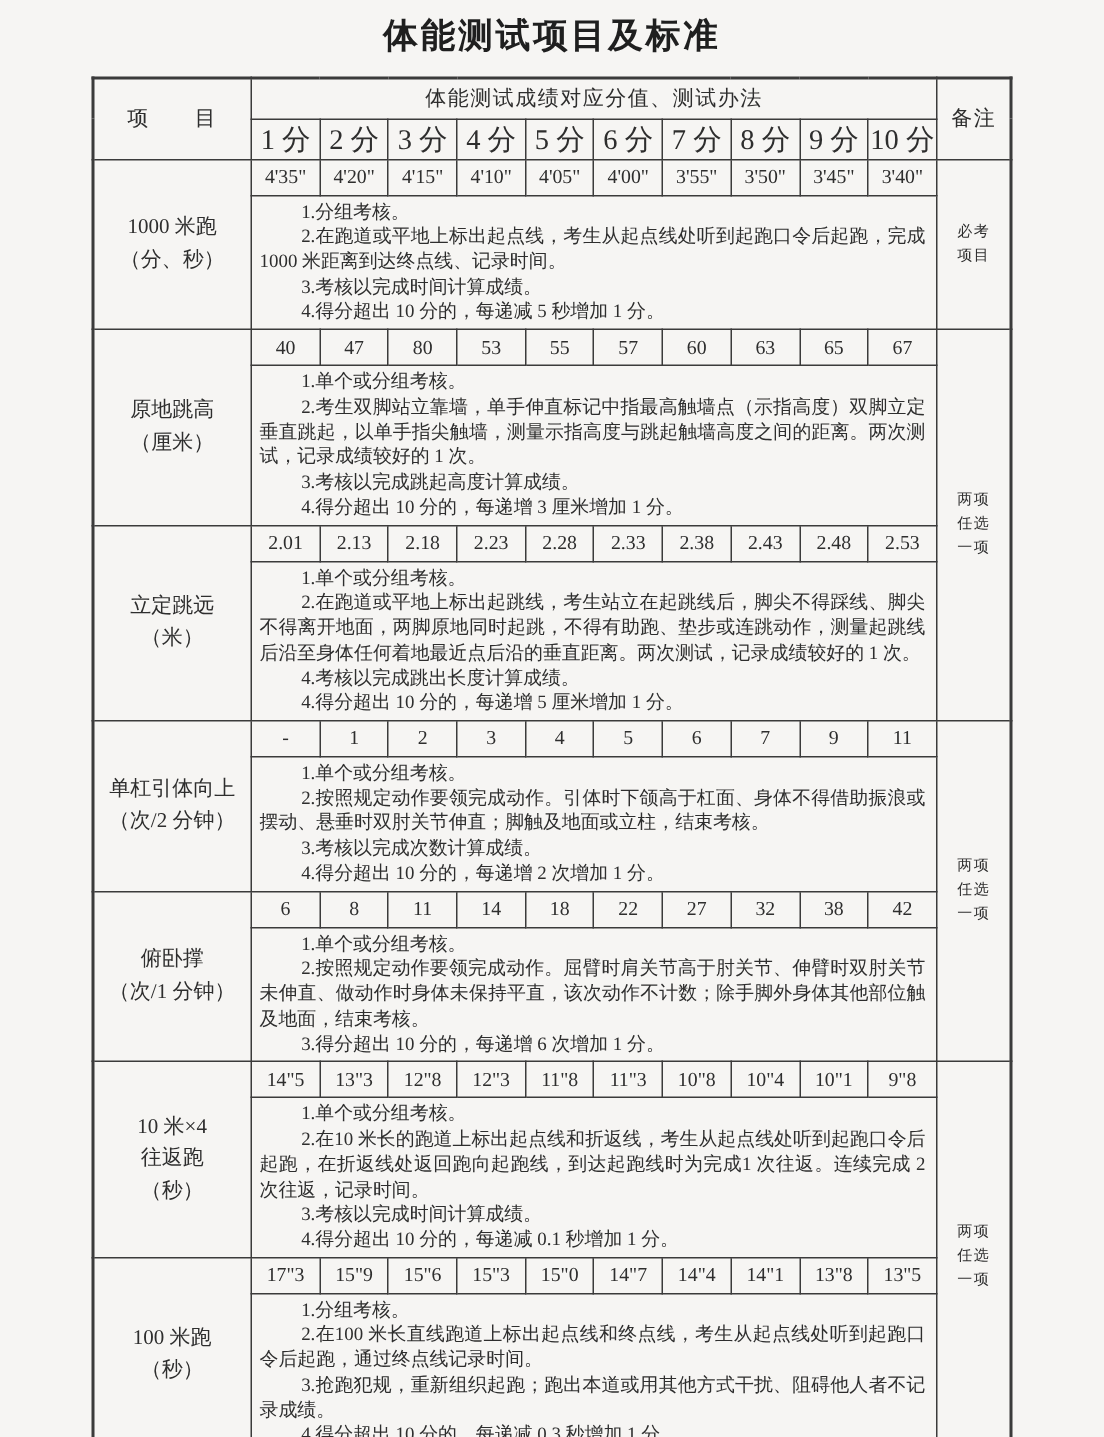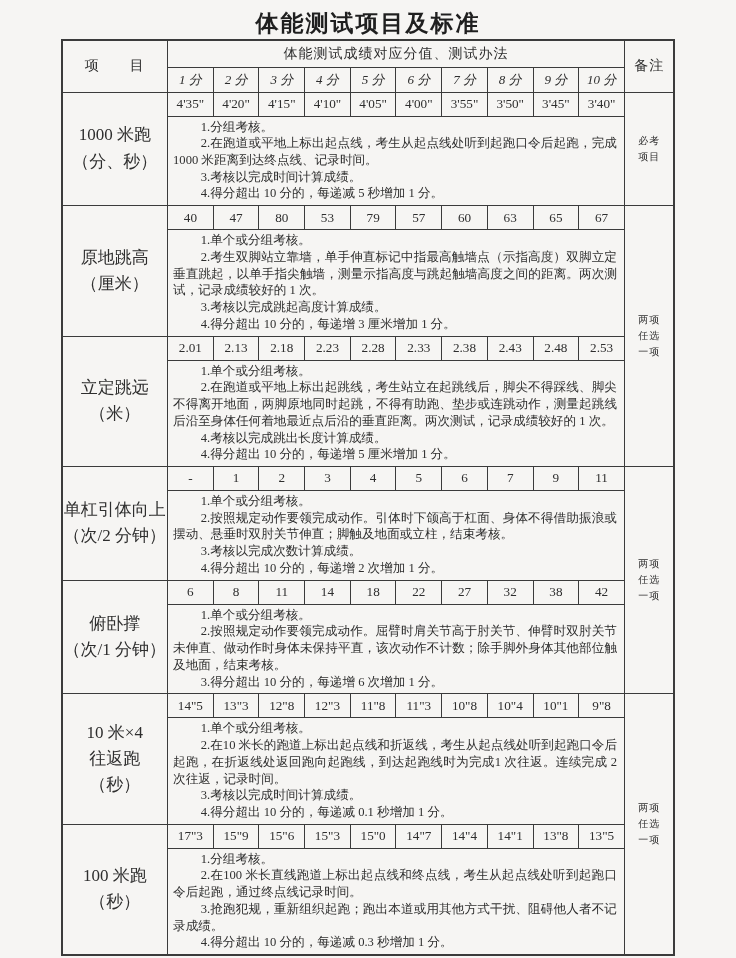--- a/index.html
+++ b/index.html
@@ -10,21 +10,21 @@
     color: #2e2e2e;
     overflow: hidden;
   }
   .page { width: 736px; height: 958px; padding-top: 8px; }
   .title {
     text-align: center;
     font-size: 23px;
     font-weight: bold;
     letter-spacing: 2px;
     color: #1f1f1f;
-    margin-bottom: 0;
+    margin-bottom: 12px;
   }
   table.fit {
     margin: 0 auto;
     width: 613px;
     border-collapse: collapse;
     table-layout: fixed;
     border: 2px solid #3b3b3b;
     background: transparent;
   }
   col.c-item { width: 106px; }
@@ -34,30 +34,30 @@
     border: 1px solid #3b3b3b;
     font-weight: normal;
     vertical-align: middle;
   }
   .hdr-item, .hdr-remark, .hdr-span {
     text-align: center;
     font-size: 14px;
     letter-spacing: 1px;
   }
   .hdr-span { height: 27px; margin-top: 12px; }
-  .hdr-score { text-align: center; font-size: 13px; height: 25px; font-style: italic; }
+  .hdr-score { text-align: center; font-size: 19px; height: 25px; }
   tr.vals { height: 24px; }
   td.v {
     text-align: center;
     font-size: 13.2px;
     padding: 1px 0;
   }
   td.n {
     text-align: center;
-    font-size: 17px;
+    font-size: 14px;
     line-height: 1.55;
     white-space: pre-line;
     padding: 2px 1px;
   }
   td.m { padding: 2px 7px 3px 5px; }
   td.m .ml, td.fm .ml {
     font-size: 12.6px;
     line-height: 1.33;
     text-indent: 2.2em;
     text-align: justify;
@@ -137,21 +137,21 @@
       </td>
     </tr>
 
     <tr class="vals">
       <td class="n" rowspan="2">原地跳高
 （厘米）</td>
       <td class="v">40</td>
       <td class="v">47</td>
       <td class="v">80</td>
       <td class="v">53</td>
-      <td class="v">79</td>
+      <td class="v">55</td>
       <td class="v">57</td>
       <td class="v">60</td>
       <td class="v">63</td>
       <td class="v">65</td>
       <td class="v">67</td>
       <td class="r" rowspan="4">两项
 任选
 一项</td>
     </tr>
     <tr>

